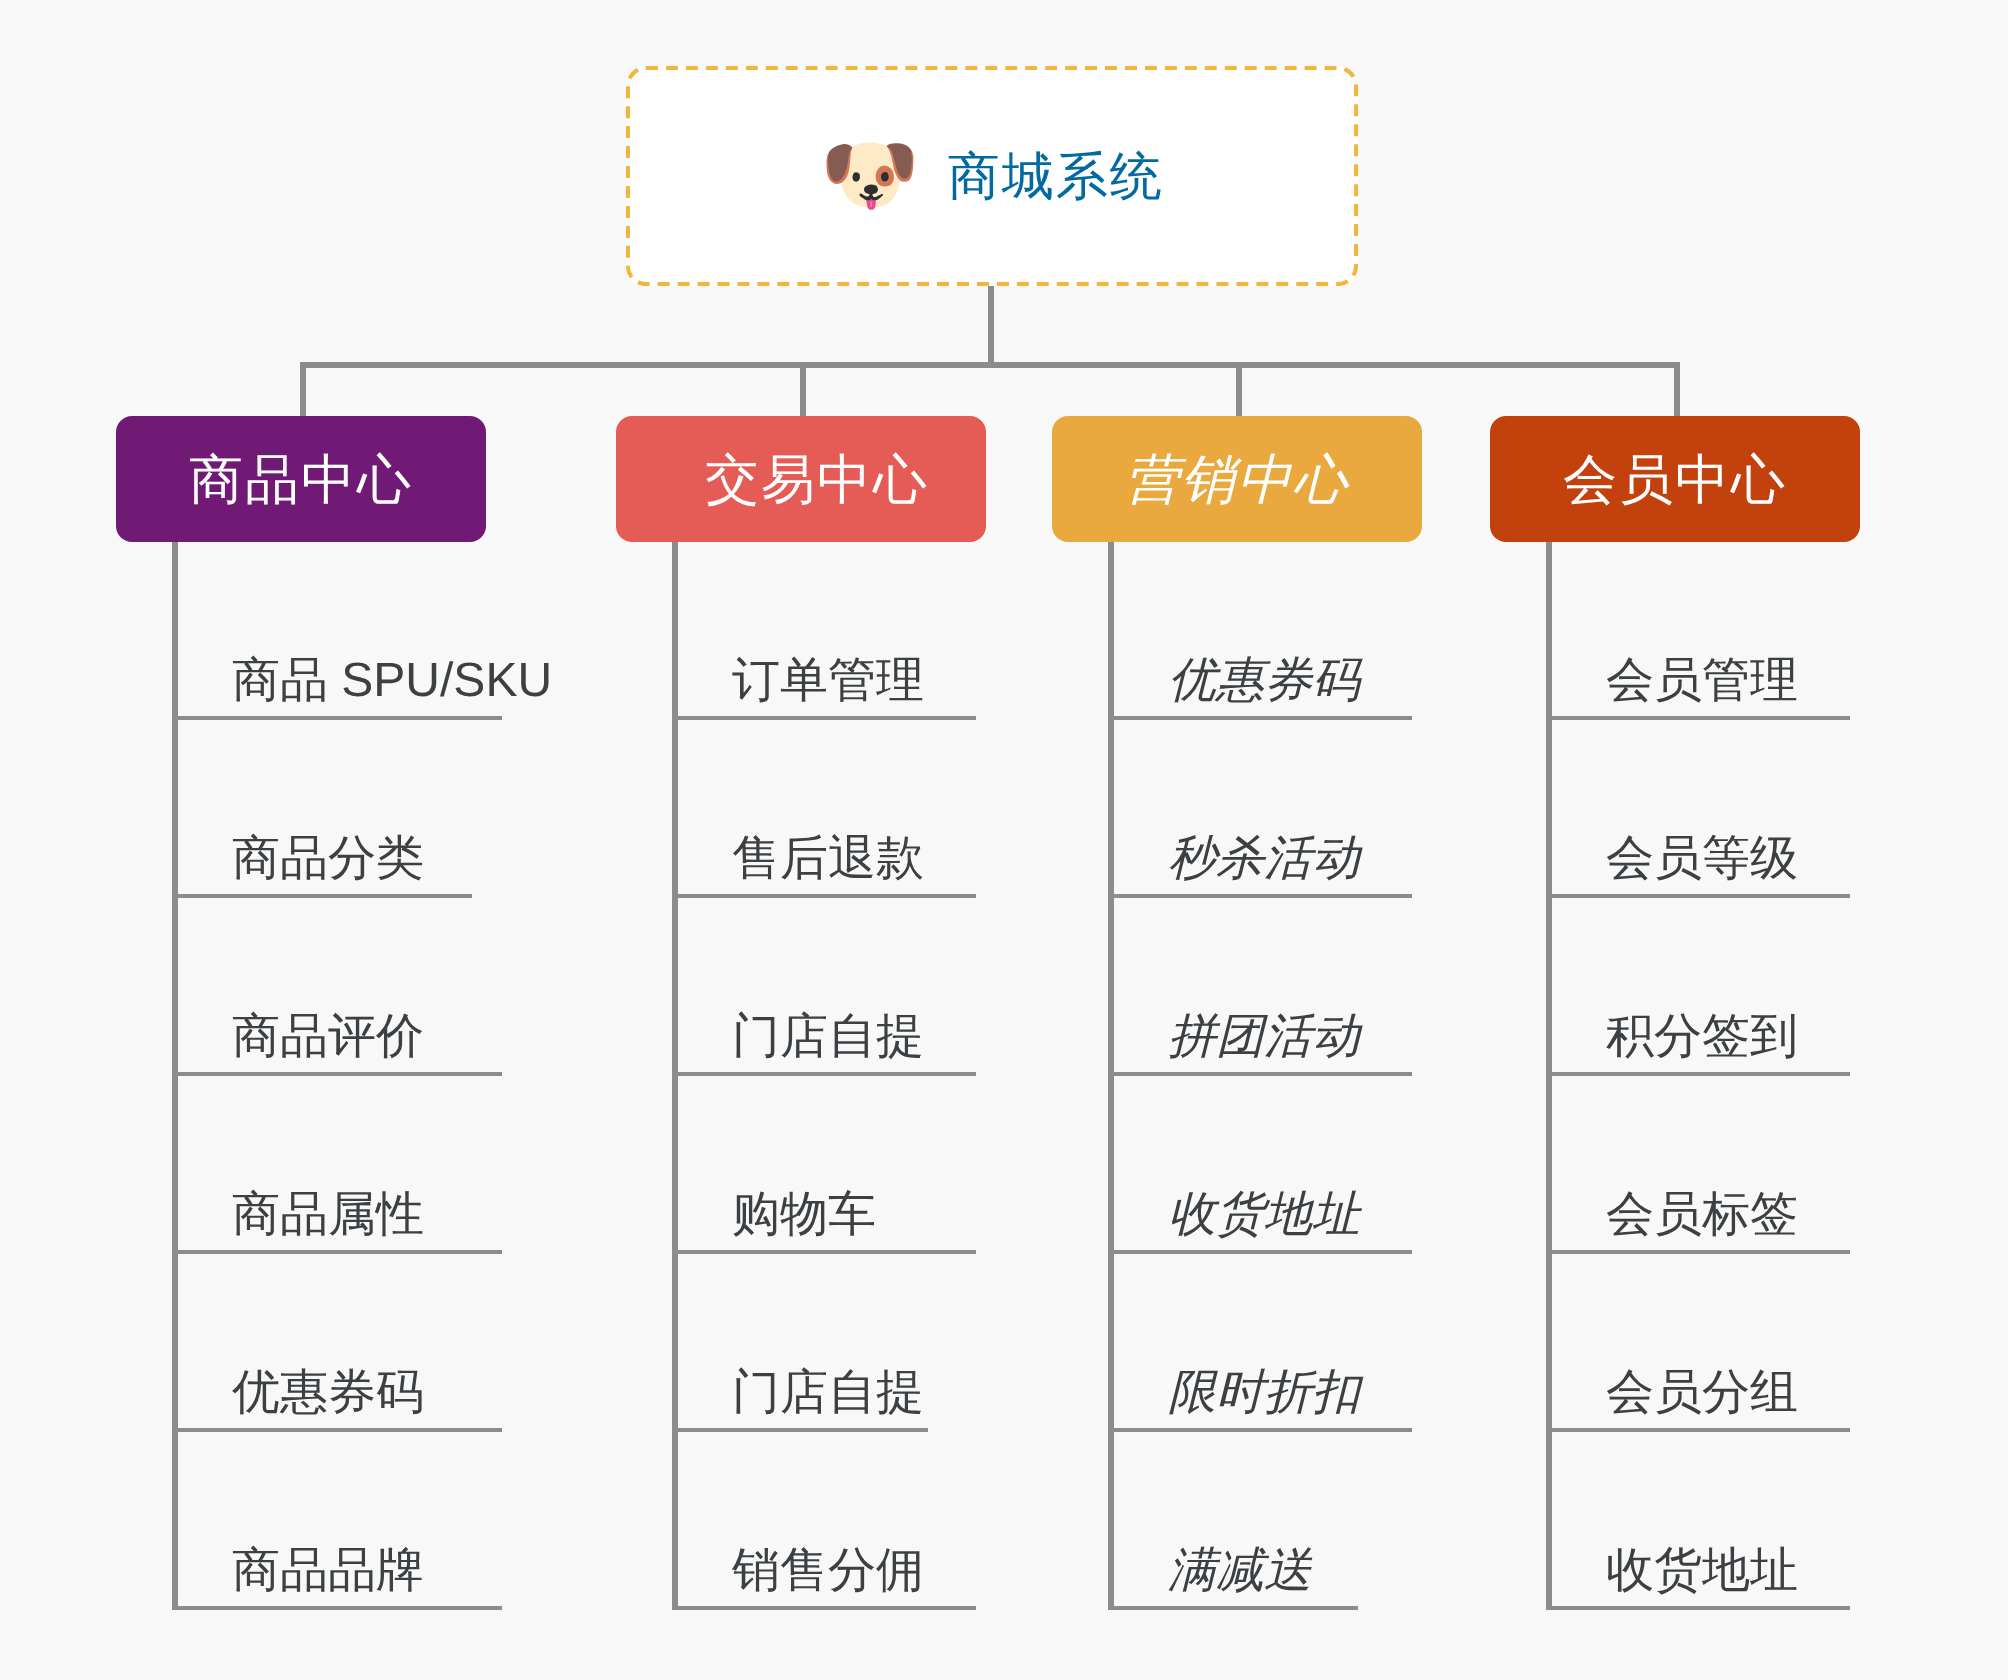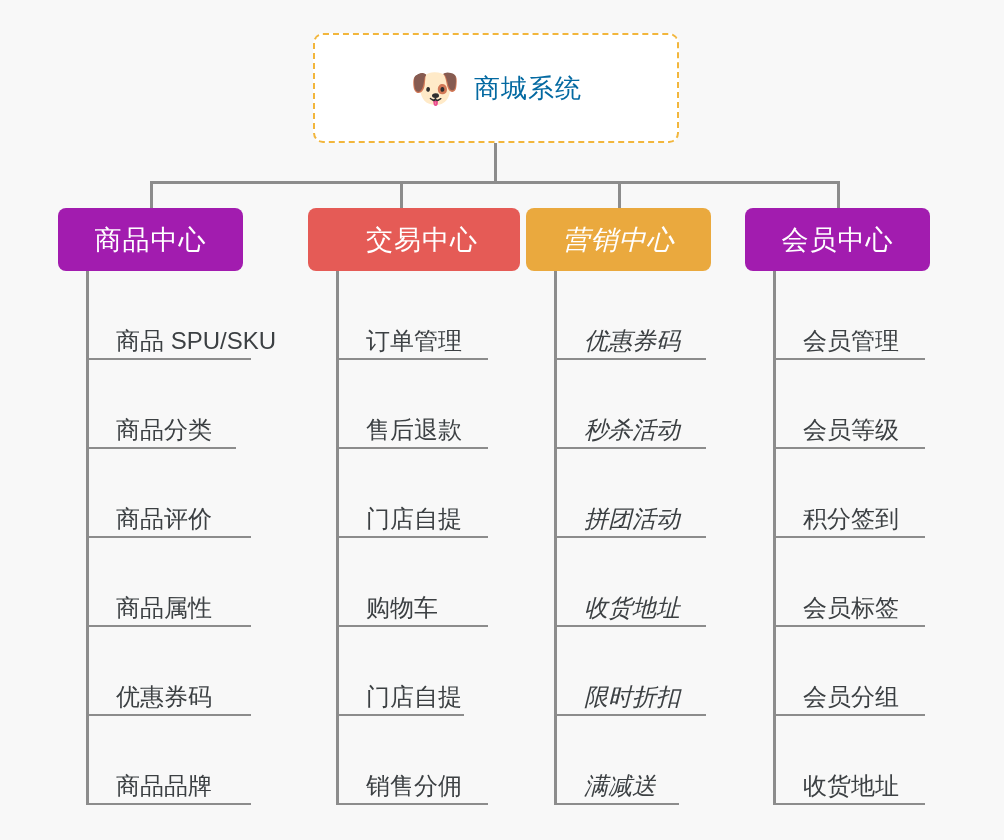--- a/index.html
+++ b/index.html
@@ -88,24 +88,24 @@
   .branch-header {
     height: 63px;
     border-radius: 8px;
     display: flex;
     align-items: center;
     justify-content: center;
     color: #ffffff;
     font-size: 27px;
     letter-spacing: 1px;
   }
-  .branch-1 .branch-header { width: 185px; background: #a21caf; }
-  .branch-2 .branch-header { width: 212px; background: #e55b56; padding-left: 16px; }
+  .branch-1 .branch-header { width: 185px; background: #701a75; }
+  .branch-2 .branch-header { width: 185px; background: #e55b56; padding-left: 16px; }
   .branch-3 .branch-header { width: 185px; background: #eaa93e; }
-  .branch-4 .branch-header { width: 185px; background: #a21caf; }
+  .branch-4 .branch-header { width: 185px; background: #c2410c; }
 
   
   .leaf-list {
     position: relative;
     margin-left: 28px;
     padding-left: 0;
     margin-top: 0;
   }
   .leaf-spine {
     position: absolute;

